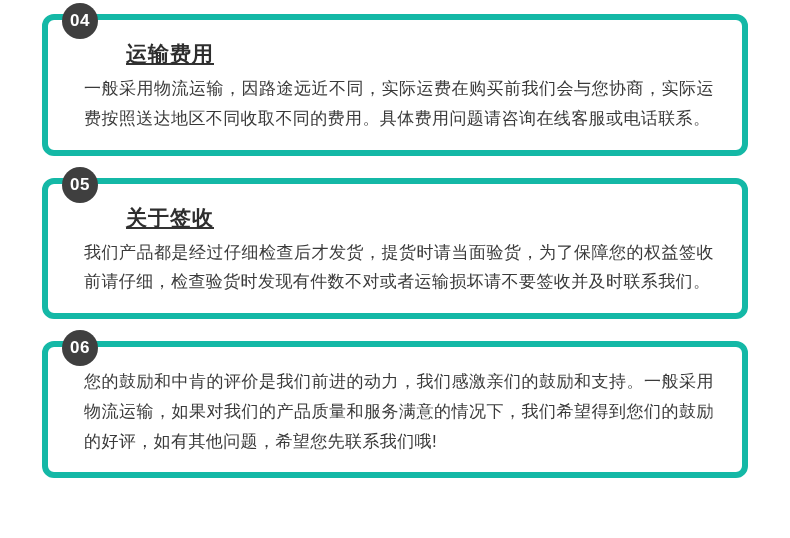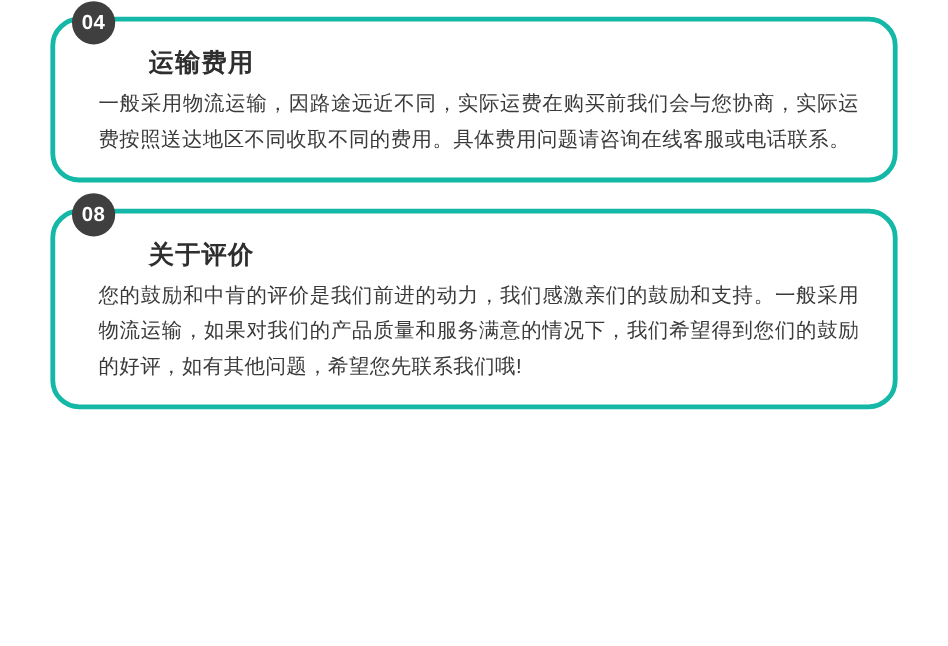--- a/index.html
+++ b/index.html
@@ -17,22 +17,22 @@
   .page {
     position: relative;
     width: 790px;
     height: 538px;
     background: #ffffff;
     box-sizing: border-box;
   }
   .section {
     position: relative;
     margin: 0 42px 22px 42px;
-    border: 4px solid #14b8a6;
-    border-radius: 24px;
+    border: 6px solid #14b8a6;
+    border-radius: 12px;
     box-sizing: border-box;
     padding: 22px 28px 18px 36px;
   }
   .section.first { margin-top: 14px; }
   .badge {
     position: absolute;
     left: 14px;
     top: -17px;
     width: 36px;
     height: 36px;
@@ -43,20 +43,21 @@
     font-weight: bold;
     line-height: 36px;
     text-align: center;
     letter-spacing: 0.5px;
   }
   .sec-head {
     display: flex;
     align-items: center;
     margin-left: 42px;
     margin-bottom: 6px;
+    text-decoration: underline;
   }
   .sec-title {
     font-size: 21px;
     font-weight: bold;
     color: #2e2e2e;
     letter-spacing: 1px;
   }
   .sec-body {
     font-size: 17px;
     line-height: 1.75;
@@ -75,22 +76,26 @@
 <div class="page">
 
   <div class="section first s04">
     <div class="badge">04</div>
     <div class="sec-head">
       <span class="sec-title">运输费用</span>
     </div>
     <div class="sec-body">一般采用物流运输，因路途远近不同，实际运费在购买前我们会与您协商，实际运费按照送达地区不同收取不同的费用。具体费用问题请咨询在线客服或电话联系。</div>
   </div>
 
+  <div class="section s05">
+    <div class="badge">05</div>
+    <div class="sec-head">
+      <span class="sec-title">关于签收</span>
+    </div>
+    <div class="sec-body">我们产品都是经过仔细检查后才发货，提货时请当面验货，为了保障您的权益签收前请仔细，检查验货时发现有件数不对或者运输损坏请不要签收并及时联系我们。</div>
+  </div>
 
   <div class="section s06">
-    <div class="badge">08</div>
-    <div class="sec-head">
-      <span class="sec-title">关于评价</span>
-    </div>
+    <div class="badge">06</div>
     <div class="sec-body">您的鼓励和中肯的评价是我们前进的动力，我们感激亲们的鼓励和支持。一般采用物流运输，如果对我们的产品质量和服务满意的情况下，我们希望得到您们的鼓励的好评，如有其他问题，希望您先联系我们哦!</div>
   </div>
 
 </div>
 
 </body></html>

